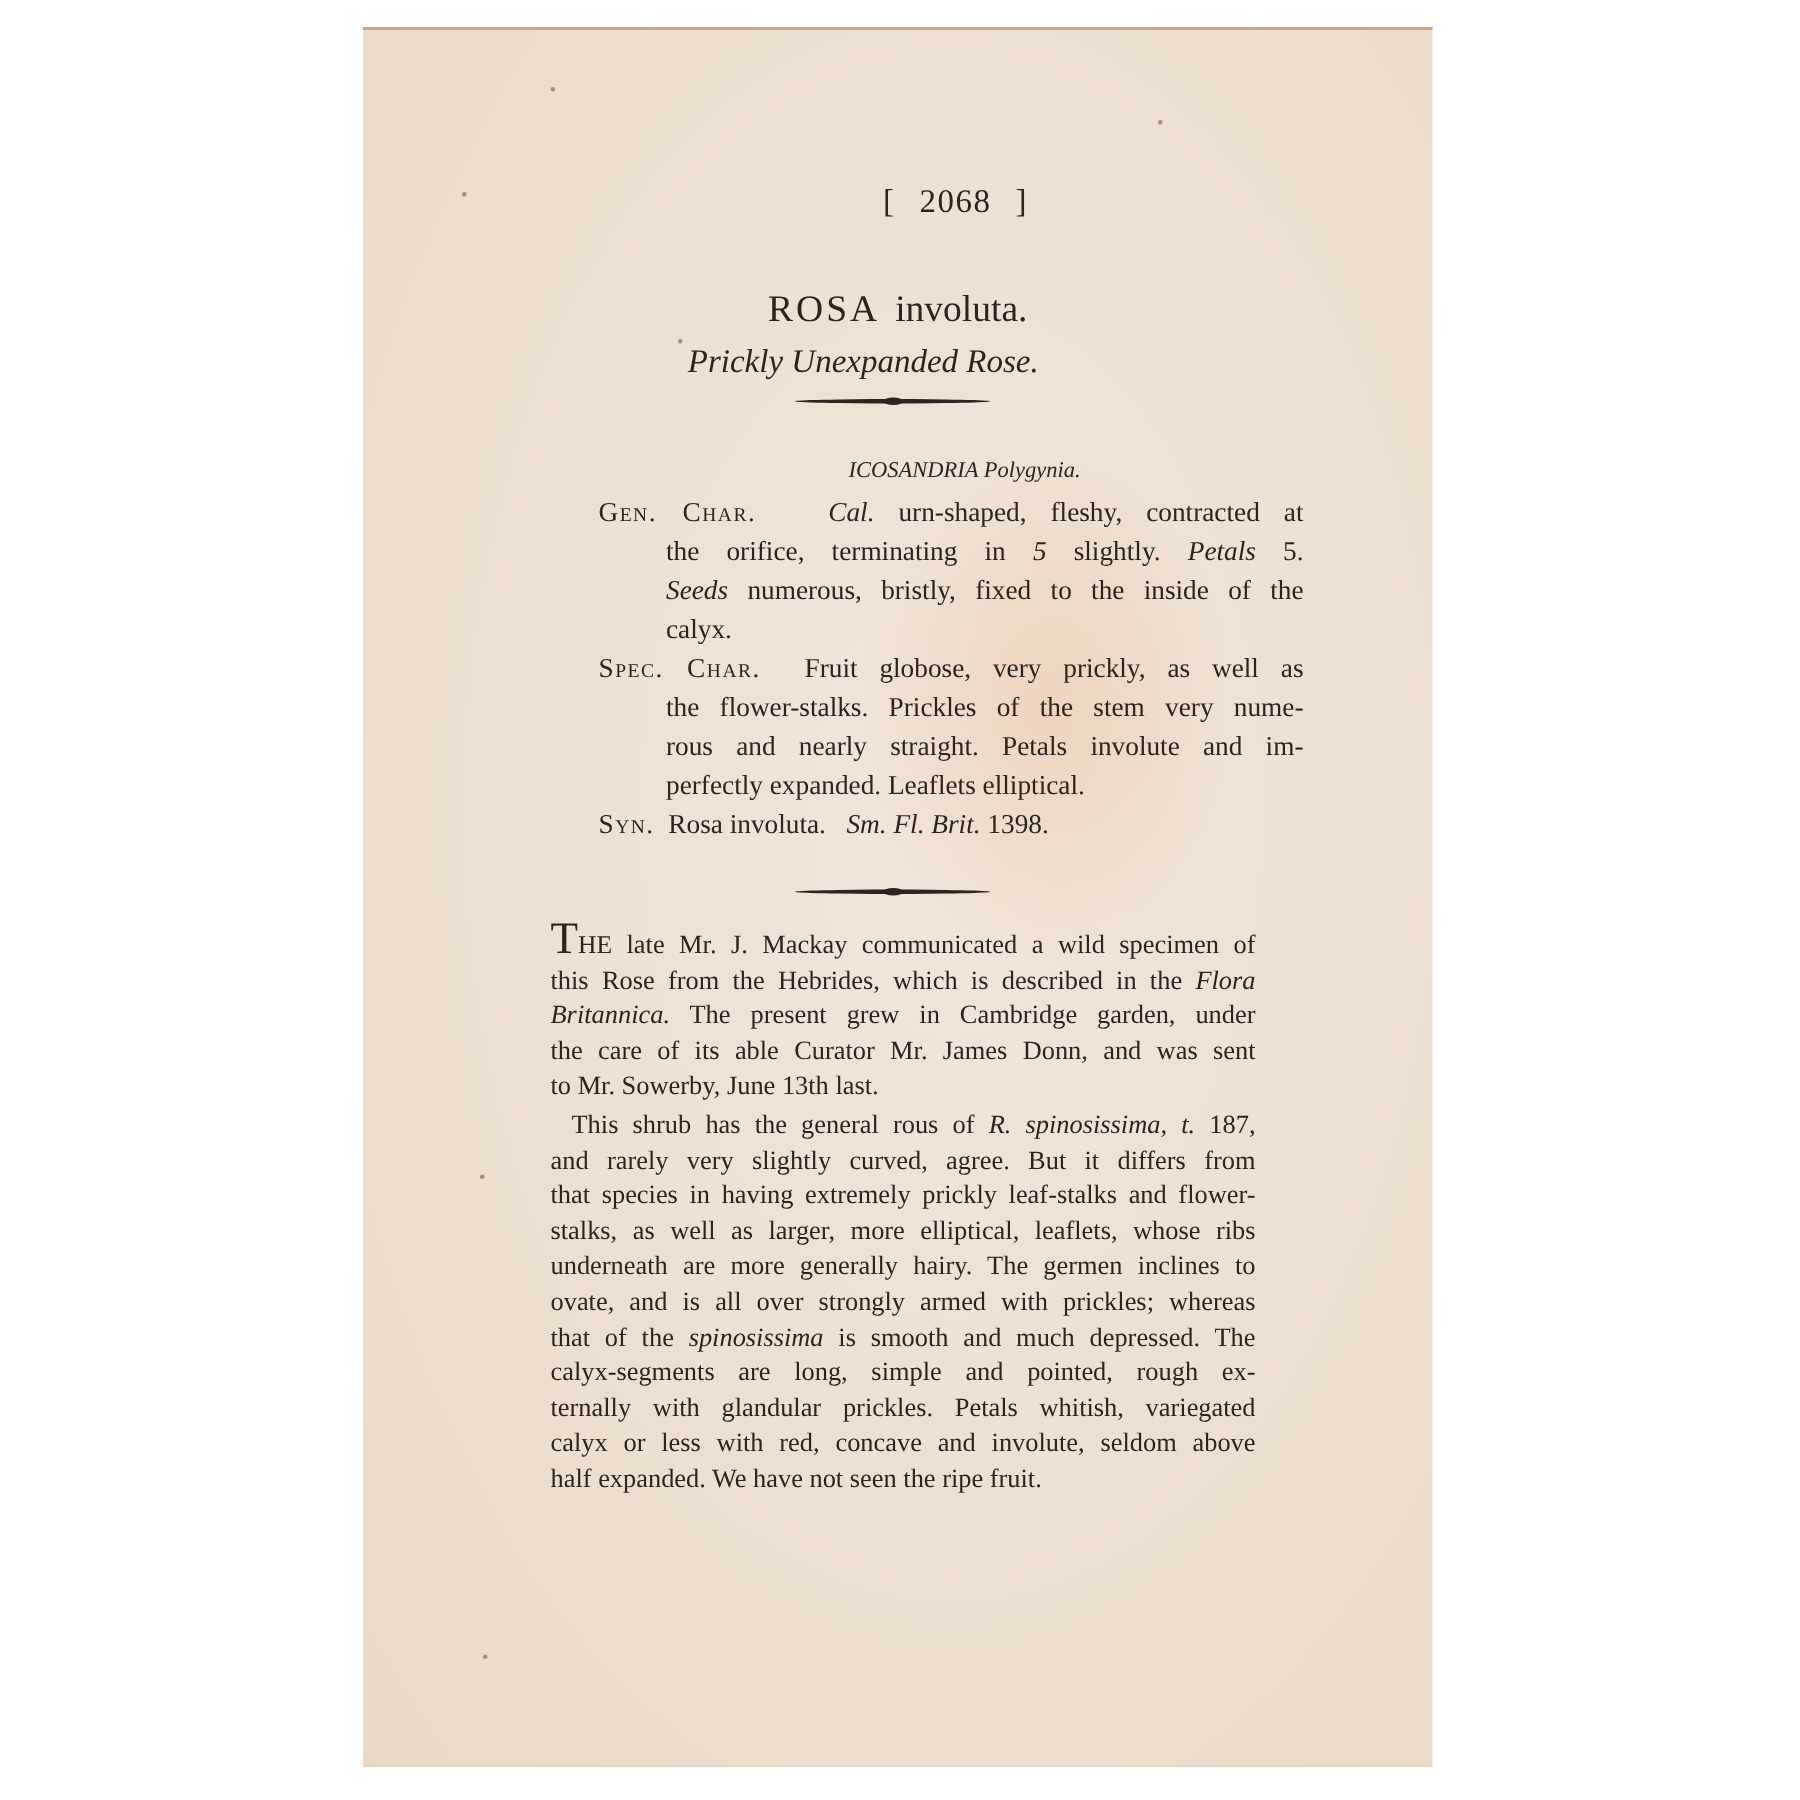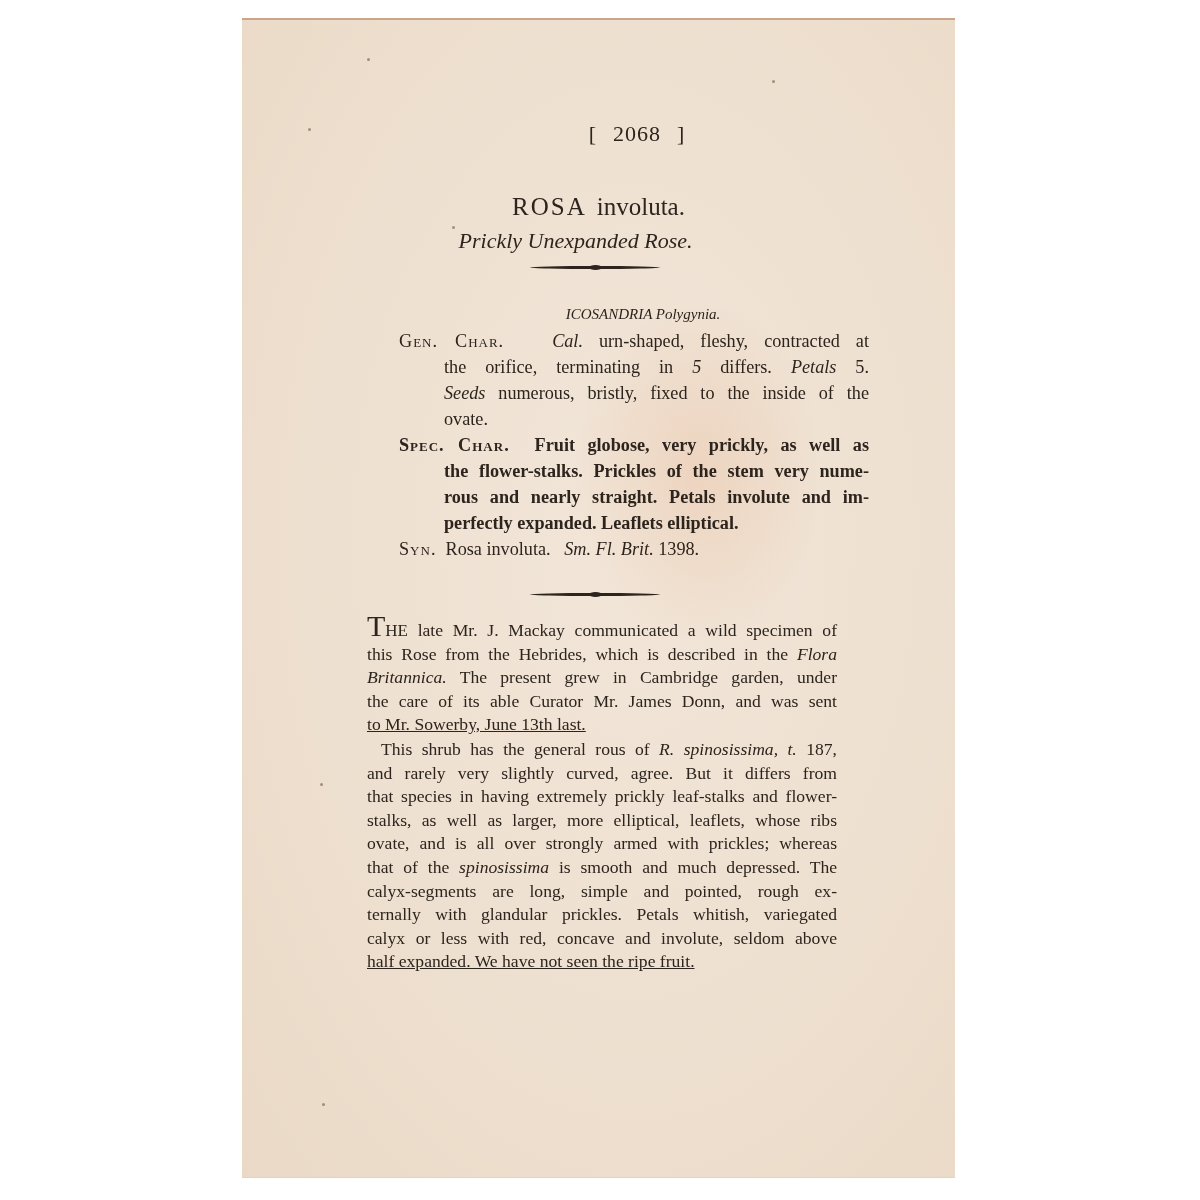--- a/index.html
+++ b/index.html
@@ -48,21 +48,21 @@
   }
   .block .line { display:block; white-space:nowrap; text-align:justify; text-align-last:justify; }
   .block .line.last { text-align-last:left; }
   .block .indent { padding-left:45px; }
   .sc { font-variant:small-caps; letter-spacing:1px; }
   .it { font-style:italic; }
   .body {
     position:absolute; left:125px; width:470px; font-size:17.6px; line-height:23.6px; color:#2c241d;
   }
   .body .line { display:block; white-space:nowrap; text-align:justify; text-align-last:justify; }
-  .body .line.last { text-align-last:left;text-decoration:underline; }
+  .body .line.last { text-align-last:left; }
   .dropcap { font-size:30px; line-height:20px; }
   .upper { font-size:17px; }
   .speck { position:absolute; width:3px; height:3px; background:#6a5a4c; border-radius:50%; opacity:0.6; }
 </style>
 </head>
 <body>
 
 <div class="page">
   <div class="stain"></div>
 
@@ -84,26 +84,26 @@
 
   <div class="rule" style="left:288px;top:248px;width:130px;"></div>
 
   <div class="class-line">
     <span>ICOSANDRIA</span>
     <span>Polygynia.</span>
   </div>
 
   <div class="block" style="top:310px;" id="gen-block">
       <span class="line"><span class="sc">Gen. Char.</span>&nbsp;&nbsp;&nbsp;<span class="it">Cal.</span><span> urn-shaped, fleshy, contracted at</span></span>
-      <span class="line indent"><span>the orifice, terminating in </span><span class="it">5</span><span> differs.  </span><span class="it">Petals</span><span> 5.</span></span>
+      <span class="line indent"><span>the orifice, terminating in </span><span class="it">5</span><span> slightly.  </span><span class="it">Petals</span><span> 5.</span></span>
       <span class="line indent"><span class="it">Seeds</span><span> numerous, bristly, fixed to the inside of the</span></span>
-      <span class="line indent last"><span>ovate.</span></span>
+      <span class="line indent last"><span>calyx.</span></span>
     </div>
 
-  <div class="block" style="top:414px;font-weight:bold;" id="spec-block">
+  <div class="block" style="top:414px;" id="spec-block">
       <span class="line"><span class="sc">Spec. Char.</span>&nbsp;&nbsp;<span>Fruit globose, very prickly, as well as</span></span>
       <span class="line indent"><span>the flower-stalks.  Prickles of the stem very nume-</span></span>
       <span class="line indent"><span>rous and nearly straight.  Petals involute and im-</span></span>
       <span class="line indent last"><span>perfectly expanded.  Leaflets elliptical.</span></span>
     </div>
 
   <div class="block" style="top:518px;">
     <span class="line last">
       <span class="sc">Syn.</span>&nbsp;&nbsp;<span>Rosa involuta.</span>&nbsp;&nbsp;&nbsp;<span class="it">Sm. Fl. Brit.</span> <span>1398.</span>
     </span>
@@ -116,20 +116,21 @@
       <span class="line"><span>this Rose from the Hebrides, which is described in the </span><span class="it">Flora</span></span>
       <span class="line"><span class="it">Britannica.</span><span>  The present grew in Cambridge garden, under</span></span>
       <span class="line"><span>the care of its able Curator Mr. James Donn, and was sent</span></span>
       <span class="line last"><span>to Mr. Sowerby, June 13th last.</span></span>
     </div>
   <div class="body" style="top:720px;" id="p2">
       <span class="line" style="padding-left: 14px;"><span>This shrub has the general rous of </span><span class="it">R. spinosissima, t.</span><span> 187,</span></span>
       <span class="line"><span>and rarely very slightly curved, agree.  But it differs from</span></span>
       <span class="line"><span>that species in having extremely prickly leaf-stalks and flower-</span></span>
       <span class="line"><span>stalks, as well as larger, more elliptical, leaflets, whose ribs</span></span>
+      <span class="line"><span>underneath are more generally hairy.  The germen inclines to</span></span>
       <span class="line"><span>ovate, and is all over strongly armed with prickles; whereas</span></span>
       <span class="line"><span>that of the </span><span class="it">spinosissima</span><span> is smooth and much depressed.  The</span></span>
       <span class="line"><span>calyx-segments are long, simple and pointed, rough ex-</span></span>
       <span class="line"><span>ternally with glandular prickles.  Petals whitish, variegated</span></span>
       <span class="line"><span>calyx or less with red, concave and involute, seldom above</span></span>
       <span class="line last"><span>half expanded.  We have not seen the ripe fruit.</span></span>
     </div>
 </div>
 
 </body></html>

